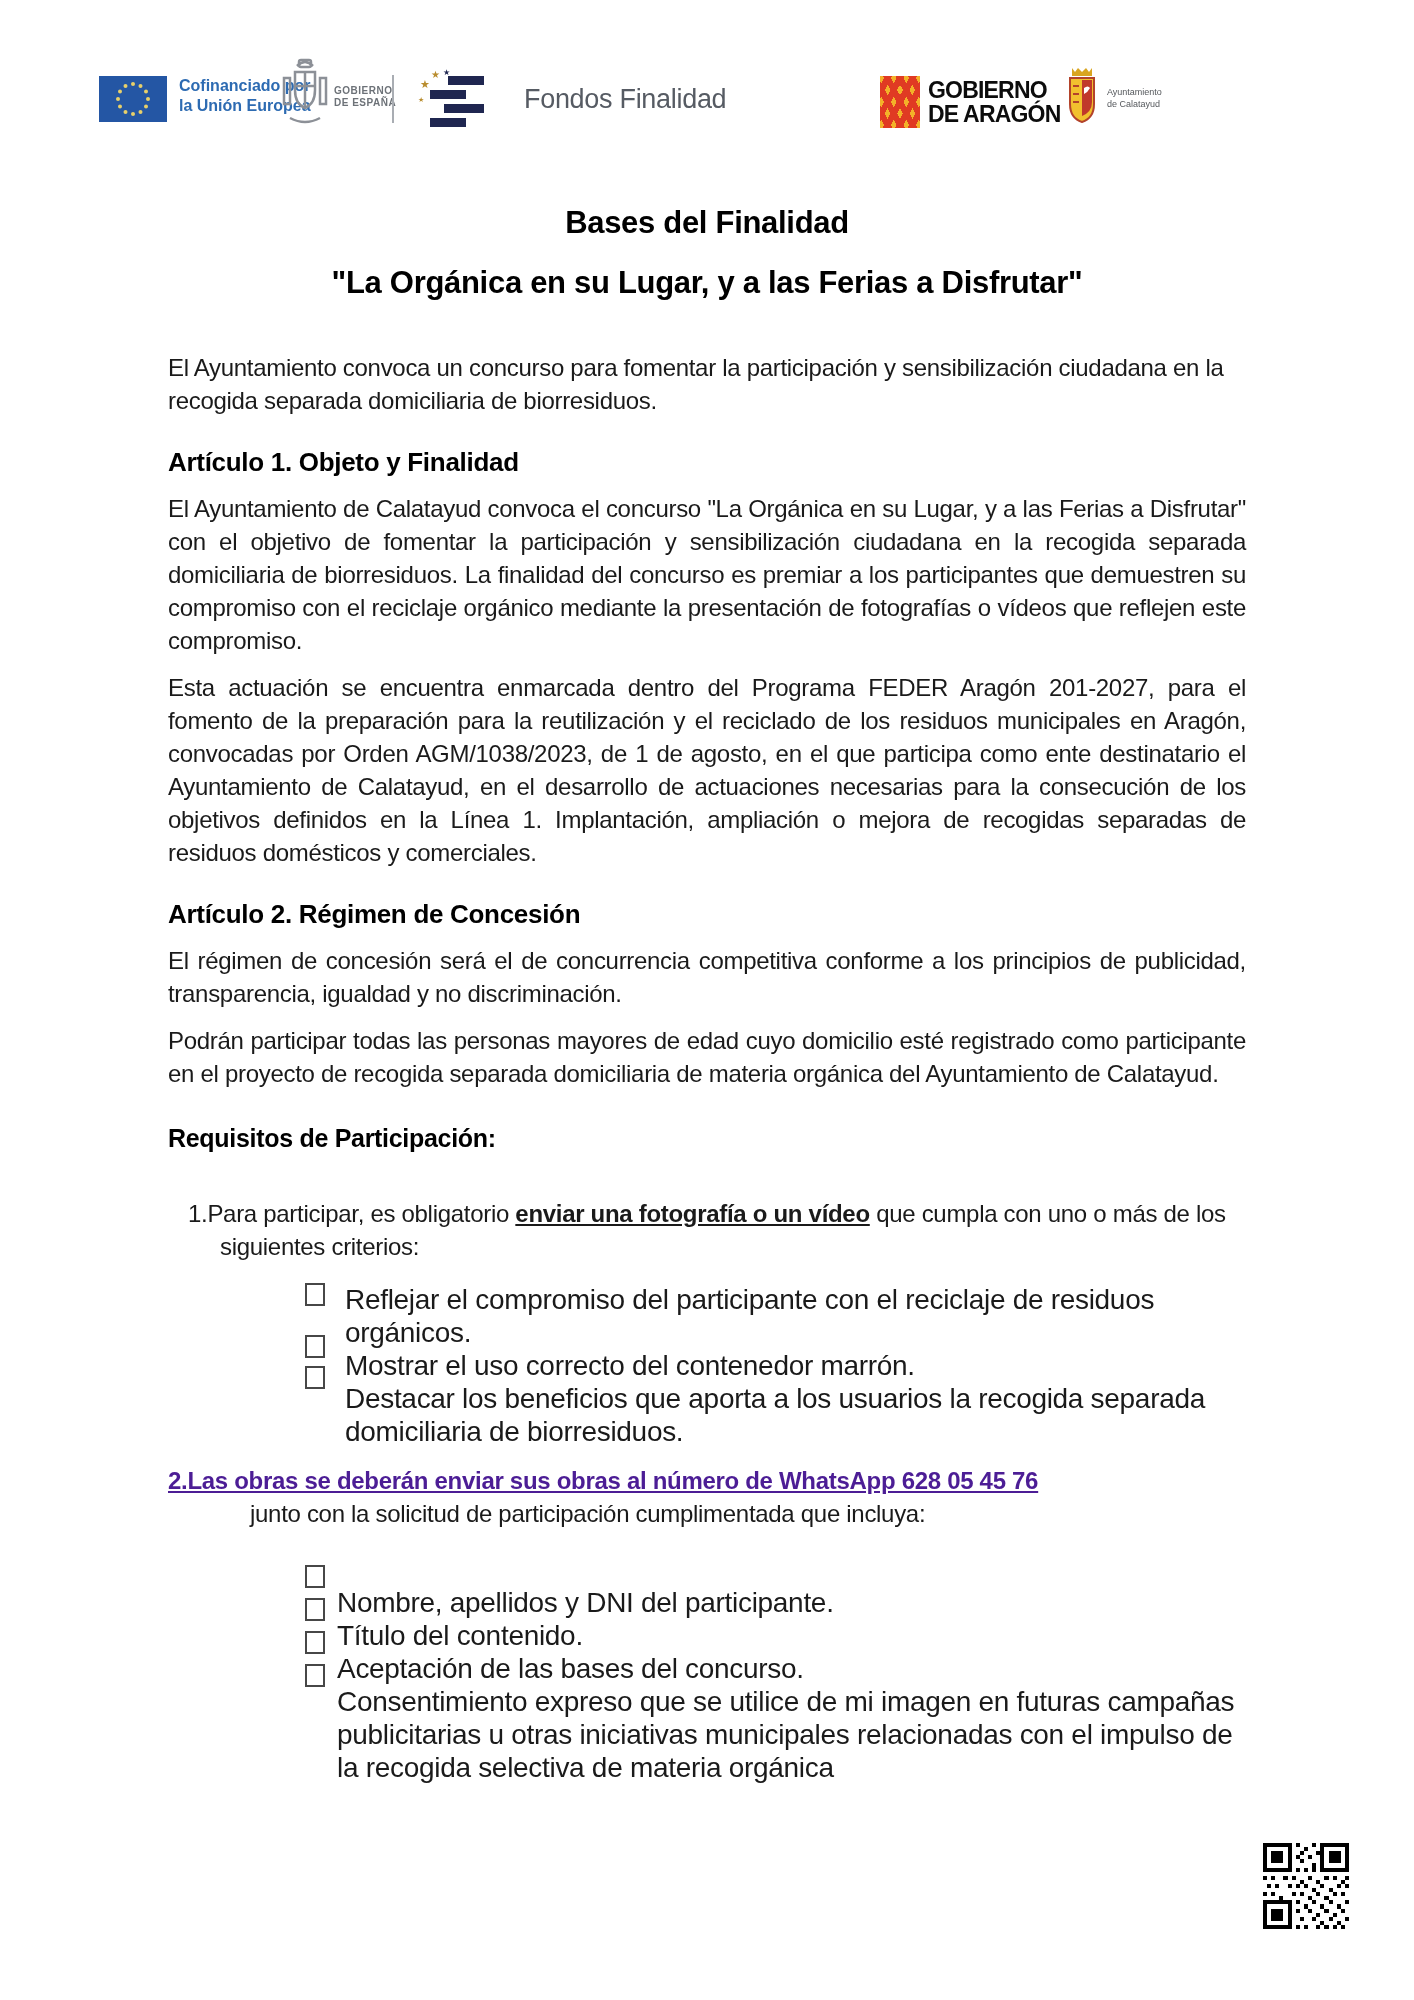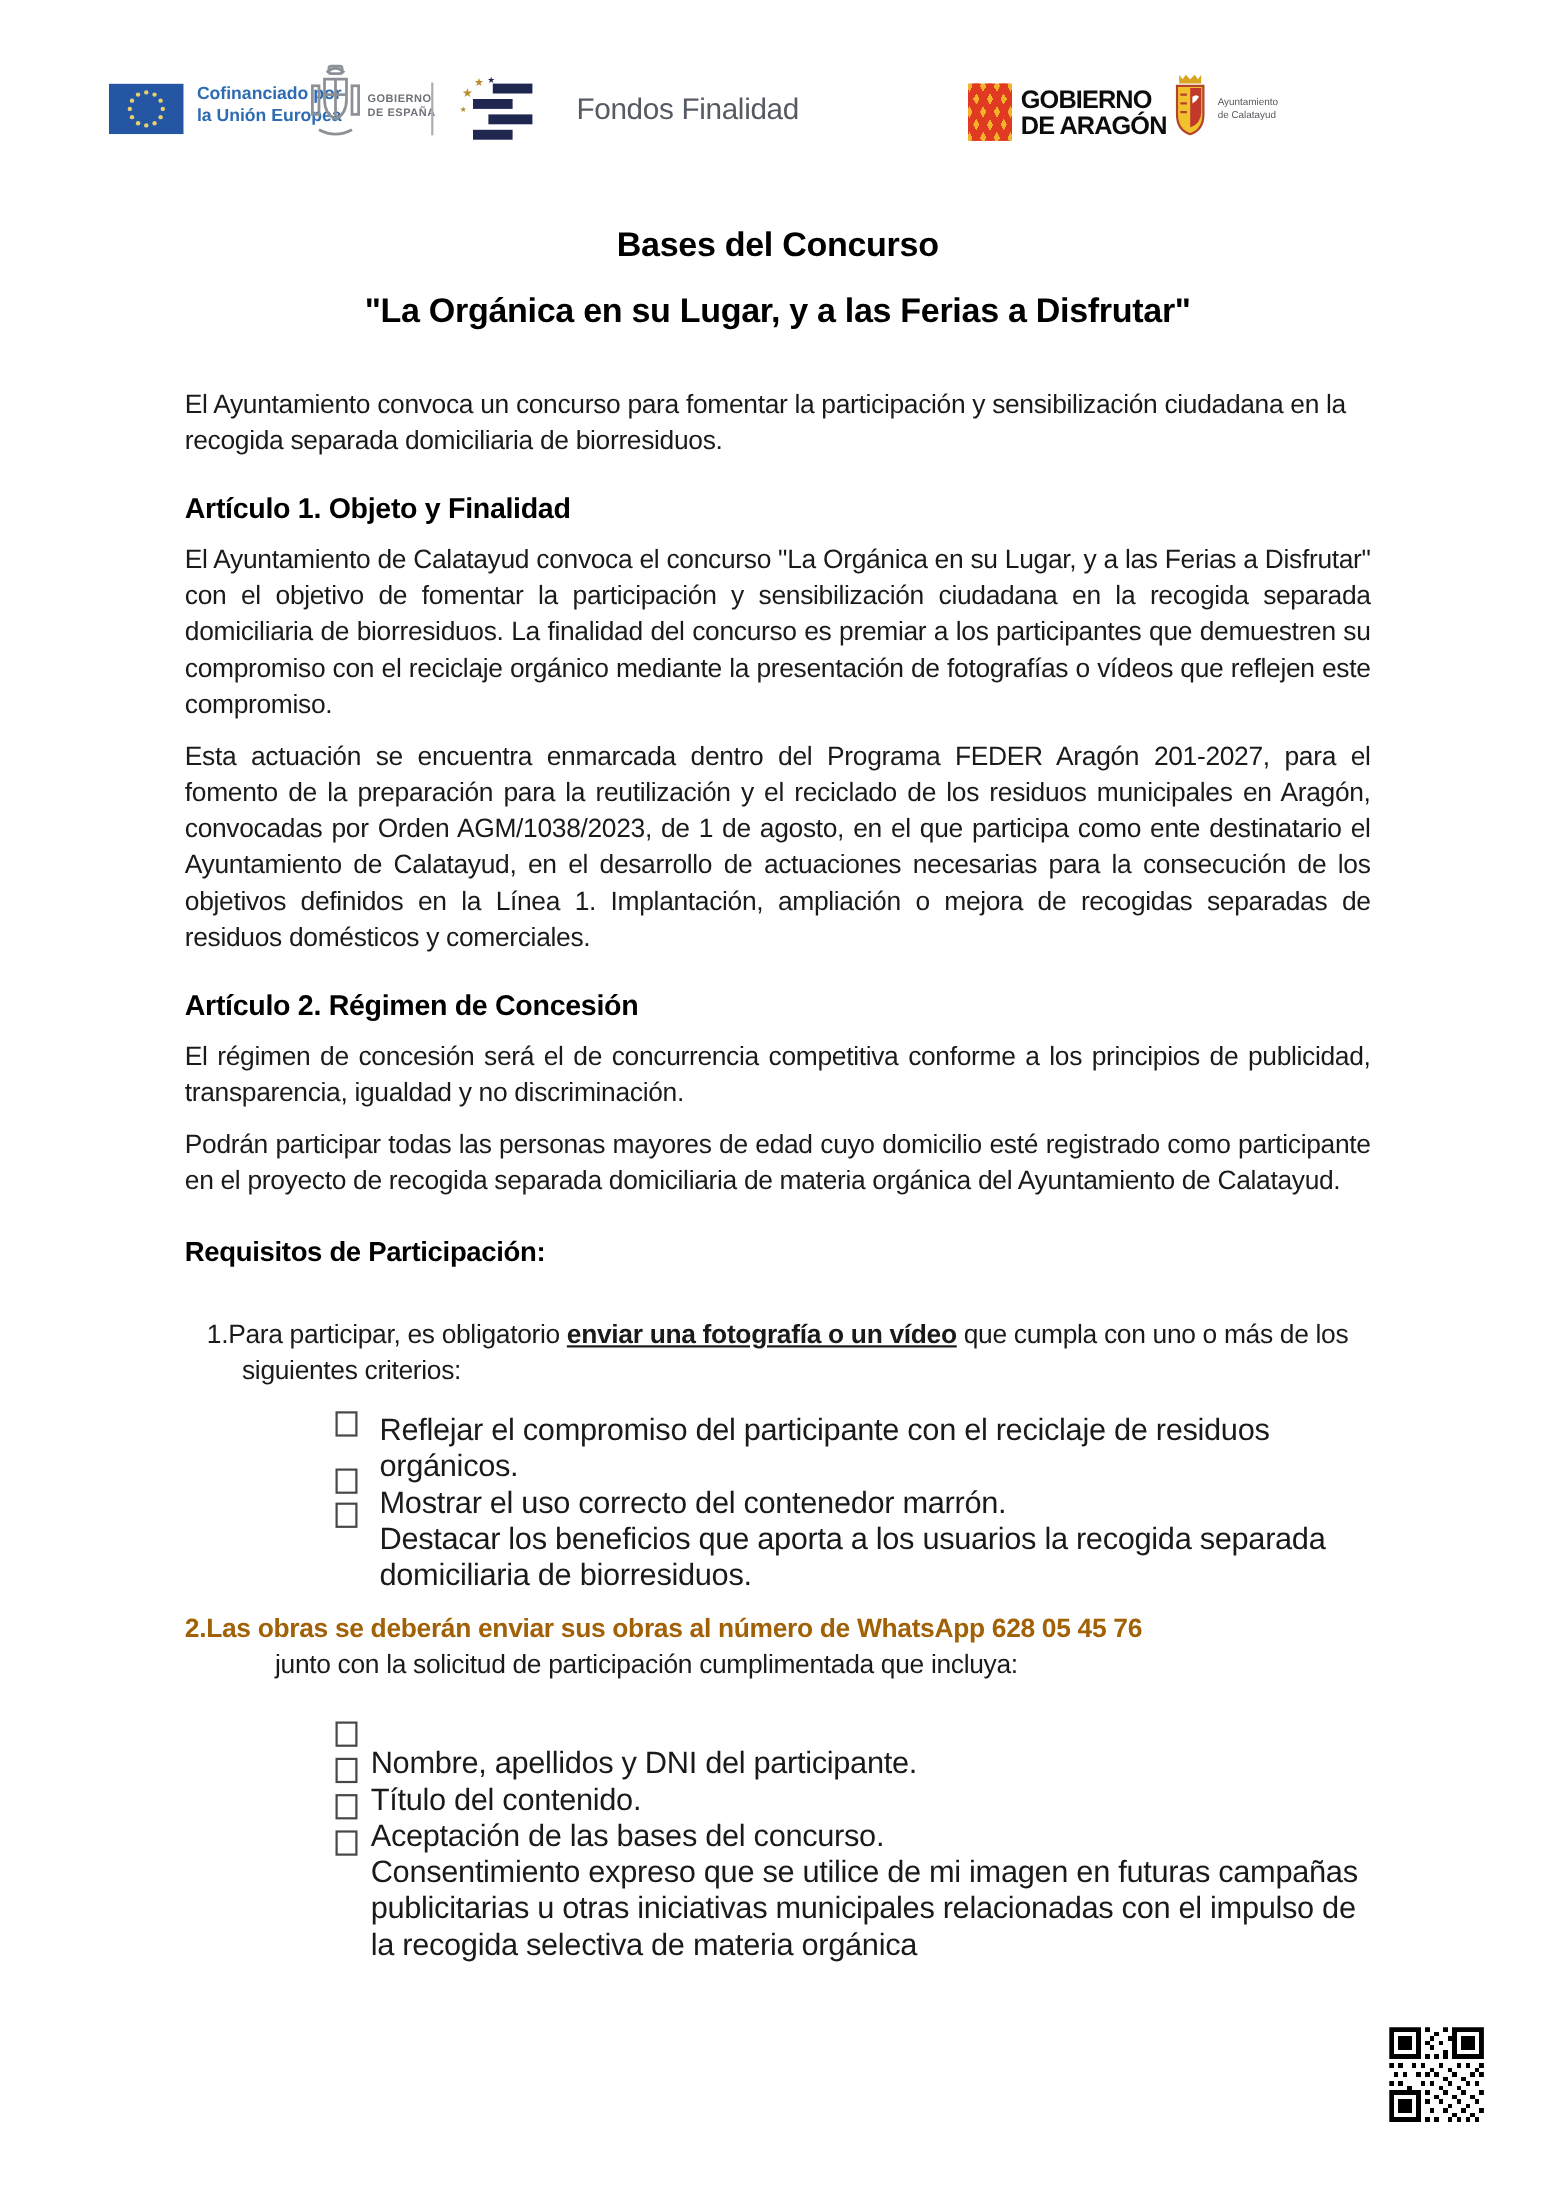--- a/index.html
+++ b/index.html
@@ -41,21 +41,21 @@
   ul.sq li{position:relative;margin:0;padding:0;}
   ul.sq li::before{content:"";position:absolute;left:-40px;width:16px;height:19px;border:2px solid #474747;background:#fff;}
   ul.crit li::before{top:0px;}
   ul.crit li:nth-child(2)::before{top:-14px;}
   ul.crit li:nth-child(3)::before{top:-16px;}
   ul.sol{margin-top:56px;margin-left:169px;}
   ul.sol li::before{left:-32px;top:-21px;}
   ul.sol li:last-child::before{display:none;}
   ul.sol li:nth-child(4)::before{display:block;}
 
-  .green-line{font-size:24px;line-height:33px;font-weight:bold;color:#a16207;
+  .green-line{font-size:24px;line-height:33px;font-weight:bold;color:#4c1d95;text-decoration:underline;
               letter-spacing:-.3px;margin:16px 0 0 0;}
   .green-cont{font-size:24px;line-height:33px;letter-spacing:-.3px;margin:0 0 0 82px;}
 
   .qr{position:absolute;left:1263px;top:1843px;width:86px;height:86px;}
 </style>
 </head>
 <body>
 
 <div class="page">
 
@@ -139,21 +139,21 @@
       </svg>
       <div class="cala-text">
         <div>Ayuntamiento</div>
         <div>de Calatayud</div>
       </div>
     </div>
   </div>
 
   <div class="content">
 
-    <div class="title">Bases del Concurso</div>
+    <div class="title">Bases del Finalidad</div>
     <div class="subtitle">"La Orgánica en su Lugar, y a las Ferias a Disfrutar"</div>
 
     <p class="body intro">El Ayuntamiento convoca un concurso para fomentar la participación y sensibilización ciudadana en la recogida separada domiciliaria de biorresiduos.</p>
 
     <h2 class="art">Artículo 1. Objeto y Finalidad</h2>
     <p class="body">El Ayuntamiento de Calatayud convoca el concurso "La Orgánica en su Lugar, y a las Ferias a Disfrutar" con el objetivo de fomentar la participación y sensibilización ciudadana en la recogida separada domiciliaria de biorresiduos. La finalidad del concurso es premiar a los participantes que demuestren su compromiso con el reciclaje orgánico mediante la presentación de fotografías o vídeos que reflejen este compromiso.</p>
     <p class="body">Esta actuación se encuentra enmarcada dentro del Programa FEDER Aragón 201-2027, para el fomento de la preparación para la reutilización y el reciclado de los residuos municipales en Aragón, convocadas por Orden AGM/1038/2023, de 1 de agosto, en el que participa como ente destinatario el Ayuntamiento de Calatayud, en el desarrollo de actuaciones necesarias para la consecución de los objetivos definidos en la Línea 1. Implantación, ampliación o mejora de recogidas separadas de residuos domésticos y comerciales.</p>
 
     <h2 class="art">Artículo 2. Régimen de Concesión</h2>
     <p class="body">El régimen de concesión será el de concurrencia competitiva conforme a los principios de publicidad, transparencia, igualdad y no discriminación.</p>

